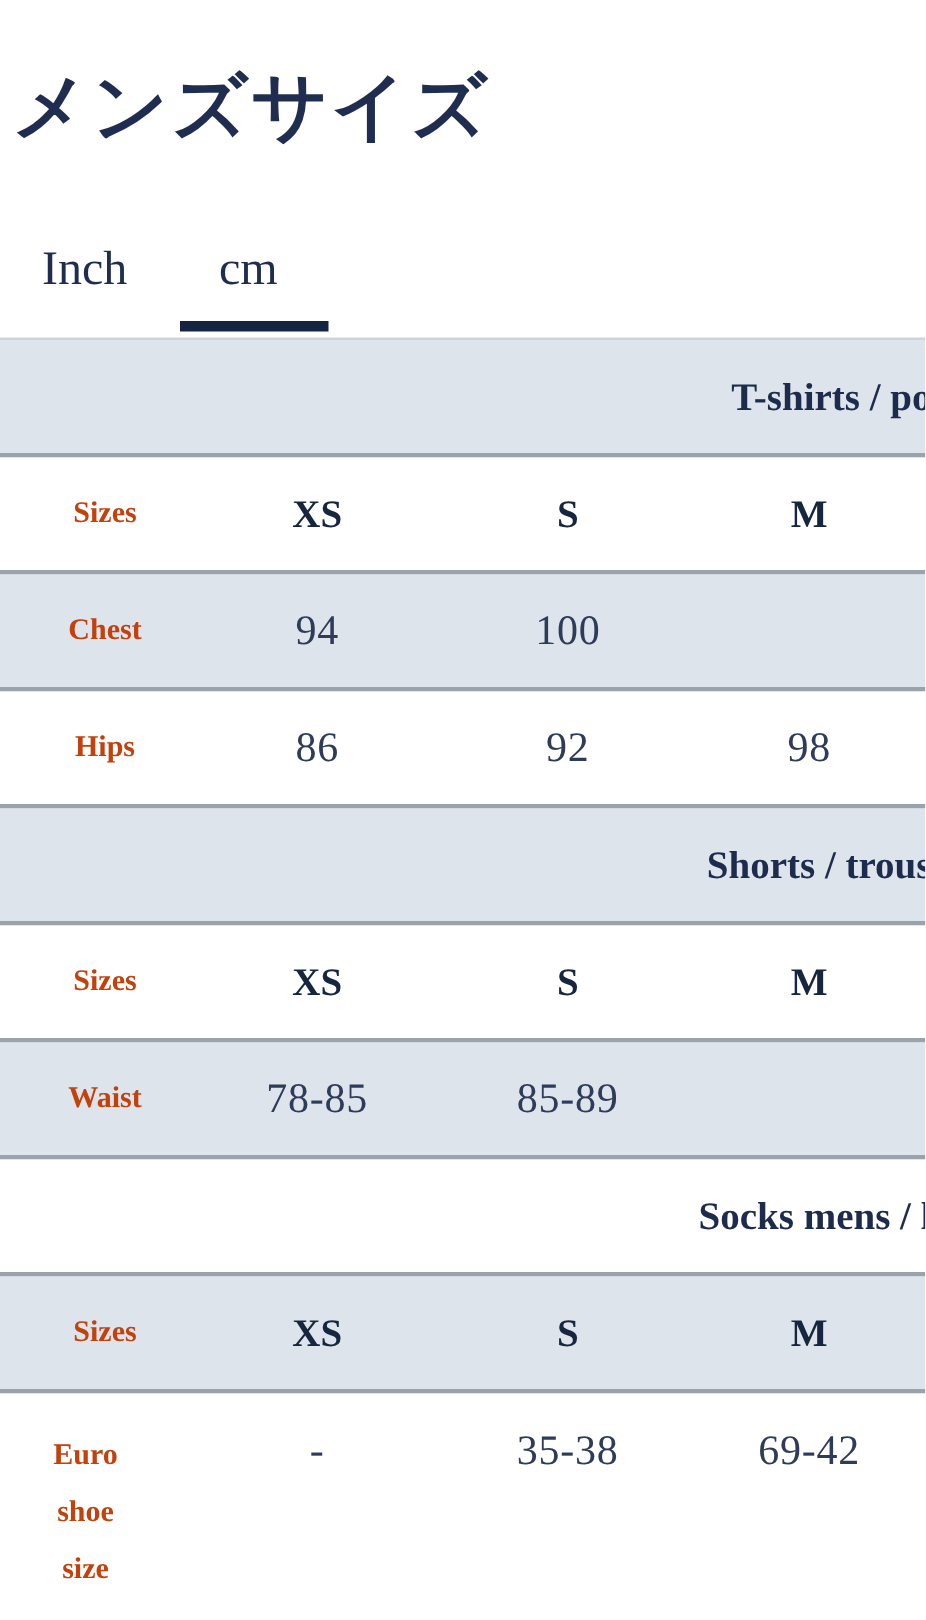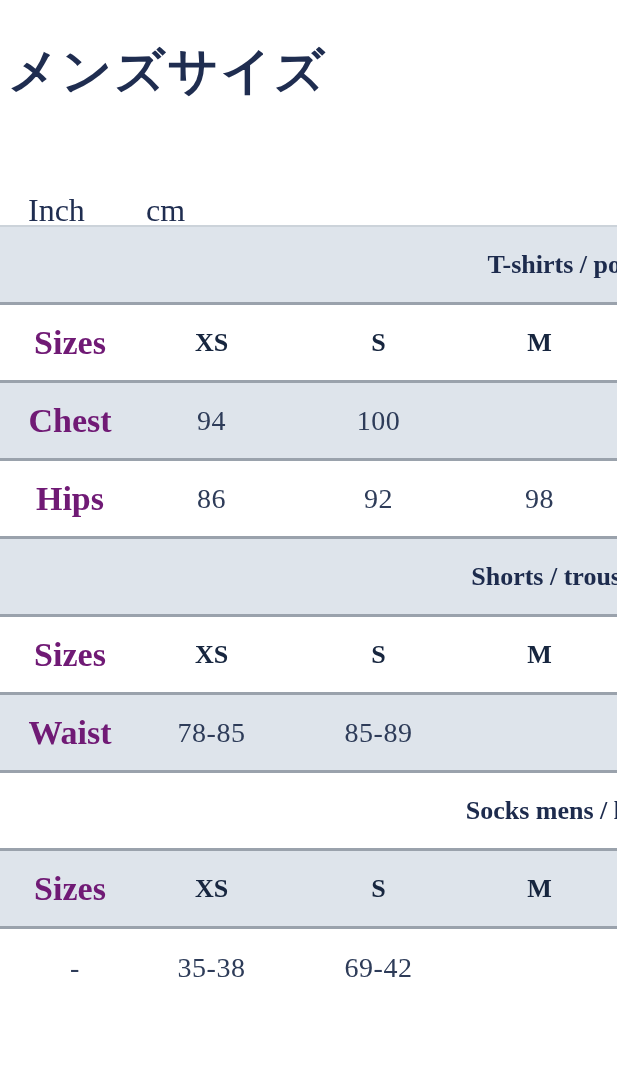--- a/index.html
+++ b/index.html
@@ -20,21 +20,21 @@
     top: 38px;
     margin: 0;
     font-size: 50px;
     font-weight: 600;
     letter-spacing: 2px;
     color: #1f2d50;
     white-space: nowrap;
   }
 
   
-  .tabs { position: absolute; left: 0; top: 158px; width: 498px; height: 66px; margin-top: 32px; }
+  .tabs { position: absolute; left: 0; top: 158px; width: 498px; height: 66px; }
   .tab {
     position: absolute;
     top: 0;
     font-size: 32px;
     font-weight: 400;
     color: #1f2d50;
     cursor: pointer;
     line-height: 40px;
   }
   .tab-inch { left: 28px; }
@@ -82,23 +82,23 @@
 
   
   .row.data {
     display: grid;
     grid-template-columns: 106px 167px 167px 1fr;
     align-items: center;
     padding-left: 22px;
   }
   .cell { display: block; }
   .cell.label {
-    font-size: 34px;
+    font-size: 20px;
     font-weight: 700;
-    color: #701a75;
+    color: #c2410c;
     padding-right: 10px;
   }
   .cell.value {
     font-size: 28px;
     font-weight: 400;
     color: #2e3c59;
     letter-spacing: 0.5px;
   }
   .row.bold-values .cell.value {
     font-size: 26px;
@@ -178,19 +178,20 @@
     </div>
 
     <div class="row data gray bold-values">
       <span class="cell label">Sizes</span>
       <span class="cell value">XS</span>
       <span class="cell value">S</span>
       <span class="cell value">M</span>
     </div>
 
     <div class="row data white tall">
+      <span class="cell label">Euro shoe size</span>
       <span class="cell value">-</span>
       <span class="cell value">35-38</span>
       <span class="cell value">69-42</span>
     </div>
 
   </div>
 </div>
 
 </body></html>

